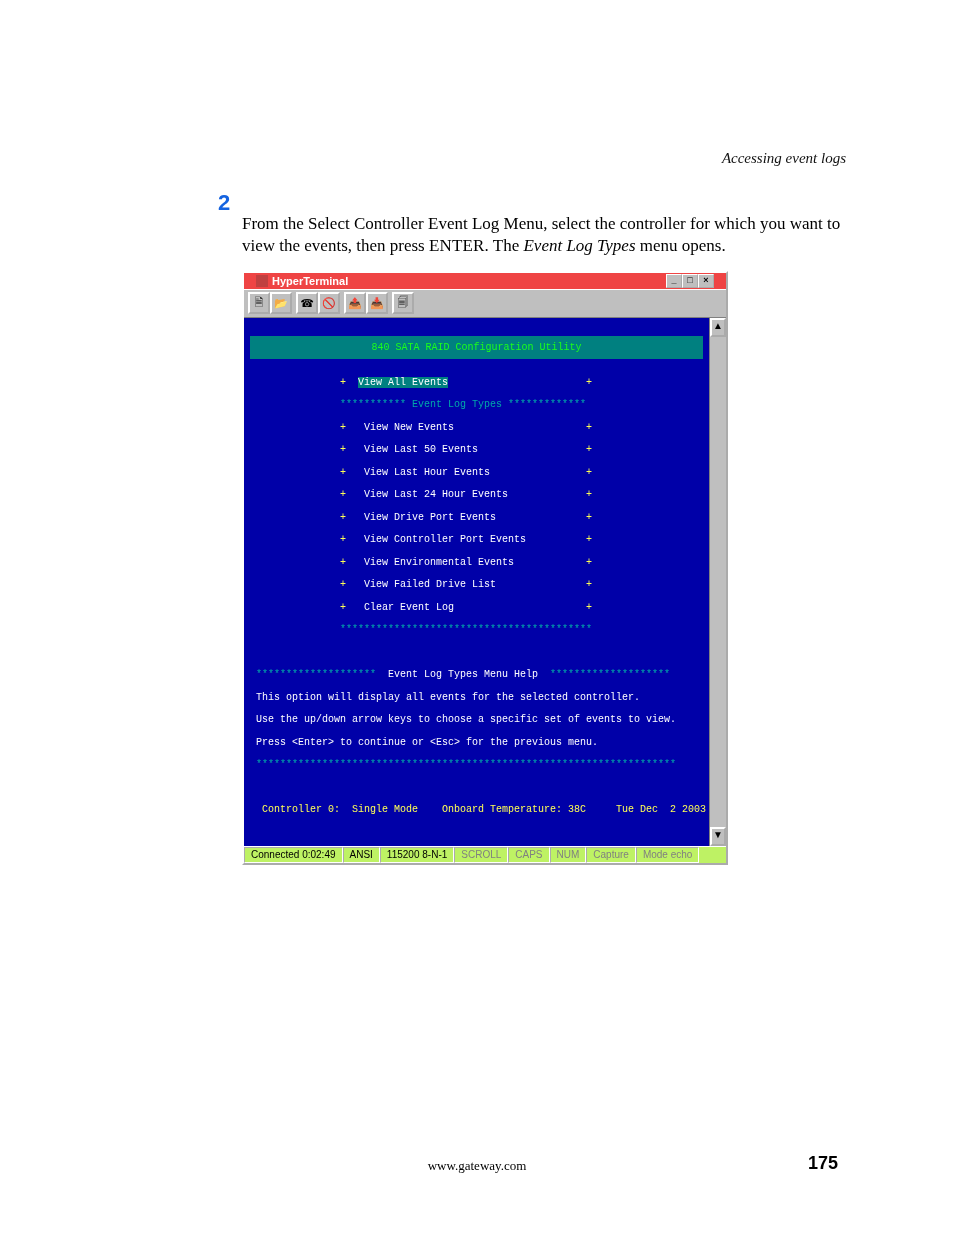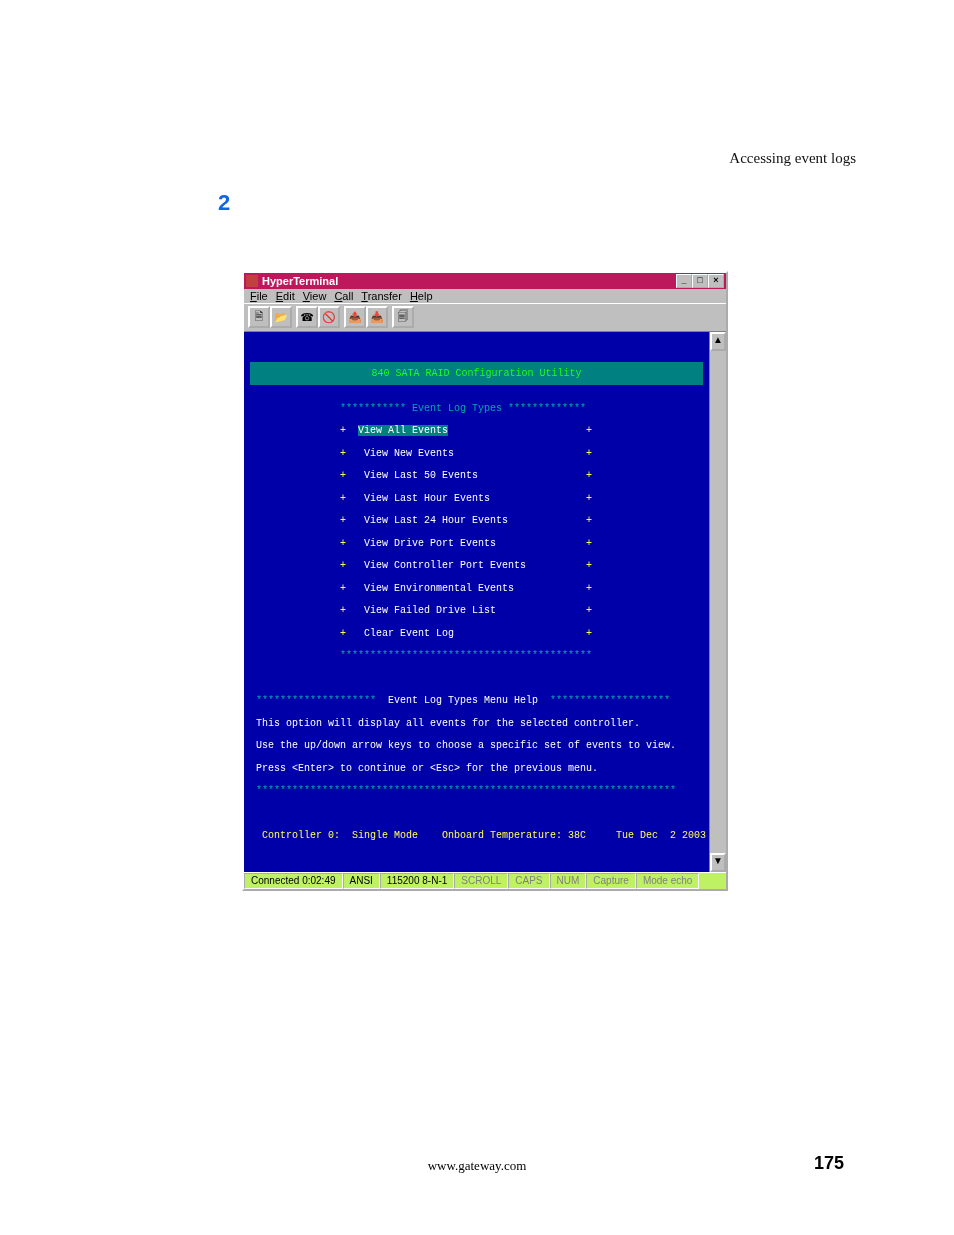--- a/index.html
+++ b/index.html
@@ -10,22 +10,23 @@
     color: #000;
   }
   .page {
     width: 954px;
     height: 1235px;
     position: relative;
     box-sizing: border-box;
   }
   .running-head {
     position: absolute;
-    right: 98px;
+    right: 108px;
     top: 150px;
+    font-style: italic;
     font-size: 15px;
     color: #111;
   }
   .content {
     position: absolute;
     left: 242px;
     top: 196px;
     width: 617px;
   }
   .step-num {
@@ -53,23 +54,23 @@
     width: 482px;
     background: #bfbfbf;
     border: 2px outset #fff;
     font-family: Tahoma, Arial, sans-serif;
     font-size: 11px;
   }
   .title-bar {
     display: flex;
     align-items: center;
     height: 16px;
-    background: #be185d;
+    background: #ef4444;
     color: #fff;
-    padding: 0 2px;
+    padding: 0 12px;
   }
   .title-icon {
     width: 12px; height: 12px;
     margin-right: 4px;
     background: #c04040;
     display: inline-flex;
     align-items: center;
     justify-content: center;
   }
   .title-text {
@@ -151,21 +152,21 @@
     background: #bfbfbf;
     font-size: 10px;
     text-align: center;
   }
   .tline { display:block; padding-left: 6px; height: 11px;}
   .t-banner {
     background: #008080;
     color: #1aff1a;
     padding: 6px 12px;
     text-align: center;
-    margin: 12px 6px 6px 6px;
+    margin: 0 6px 6px 6px;
   }
   .menu-sel { background: #008080; color: #fff; }
   .cyan { color: #00a8a8; }
   .yellow { color: #ffff55; }
   .white { color: #ffffff; }
   .status-bar {
     display:flex;
     background:#bef264;
     font-size:10px;
     border-top:1px solid #fff;
@@ -186,78 +187,73 @@
     left: 0;
     top: 1158px;
     width: 954px;
     text-align: center;
     font-family: Liberation Serif, serif;
     font-size: 13px;
     color: #000;
   }
   .page-num {
     position: absolute;
-    right: 110px;
+    right: 116px;
     top: 1153px;
     font-family: Arial, Helvetica, sans-serif;
     font-weight: 700;
     font-size: 18px;
     color: #000;
   }
   .plus { color:#ffff55; }
 </style>
 </head>
 <body>
 
 <div class="page">
 
   <div class="running-head">Accessing event logs</div>
 
   <div class="content">
     <div class="step-num">2</div>
+    <p class="step-text">
+      <span>From the Select Controller Event Log Menu, select the controller for which you want to view the events, then press </span><span class="sc">ENTER</span><span>. The </span><span class="em">Event Log Types</span><span> menu opens.</span>
+    </p>
   </div>
 
   <div class="ht-window">
     <div class="title-bar">
       <span class="title-icon"></span>
       <span class="title-text">HyperTerminal</span>
       <div class="win-buttons">
         <div class="win-btn">_</div>
         <div class="win-btn">□</div>
         <div class="win-btn">×</div>
       </div>
     </div>
 
-    <div class="menu-bar">
-      <span><u>F</u>ile</span>
-      <span><u>E</u>dit</span>
-      <span><u>V</u>iew</span>
-      <span><u>C</u>all</span>
-      <span><u>T</u>ransfer</span>
-      <span><u>H</u>elp</span>
-    </div>
 
     <div class="tool-bar">
       <div class="tbtn">🗎</div>
       <div class="tbtn">📂</div>
       <div class="tgap"></div>
       <div class="tbtn">☎</div>
       <div class="tbtn">🚫</div>
       <div class="tgap"></div>
       <div class="tbtn">📤</div>
       <div class="tbtn">📥</div>
       <div class="tgap"></div>
       <div class="tbtn">🗐</div>
     </div>
 
     <div class="term-wrap">
       <div class="term">
 <div class="t-banner">840 SATA RAID Configuration Utility</div>
+<span class="tline">               <span class="plus">+</span>  <span class="menu-sel">View All Events</span>                       <span class="plus">+</span></span>
 <span class="tline">               <span class="cyan">***********</span><span class="cyan"> Event Log Types </span><span class="cyan">*************</span></span>
-<span class="tline">               <span class="plus">+</span>  <span class="menu-sel">View All Events</span>                       <span class="plus">+</span></span>
 <span class="tline">               <span class="plus">+</span>   <span class="white">View New Events</span>                      <span class="plus">+</span></span>
 <span class="tline">               <span class="plus">+</span>   <span class="white">View Last 50 Events</span>                  <span class="plus">+</span></span>
 <span class="tline">               <span class="plus">+</span>   <span class="white">View Last Hour Events</span>                <span class="plus">+</span></span>
 <span class="tline">               <span class="plus">+</span>   <span class="white">View Last 24 Hour Events</span>             <span class="plus">+</span></span>
 <span class="tline">               <span class="plus">+</span>   <span class="white">View Drive Port Events</span>               <span class="plus">+</span></span>
 <span class="tline">               <span class="plus">+</span>   <span class="white">View Controller Port Events</span>          <span class="plus">+</span></span>
 <span class="tline">               <span class="plus">+</span>   <span class="white">View Environmental Events</span>            <span class="plus">+</span></span>
 <span class="tline">               <span class="plus">+</span>   <span class="white">View Failed Drive List</span>               <span class="plus">+</span></span>
 <span class="tline">               <span class="plus">+</span>   <span class="white">Clear Event Log</span>                      <span class="plus">+</span></span>
 <span class="tline">               <span class="cyan">******************************************</span></span>

